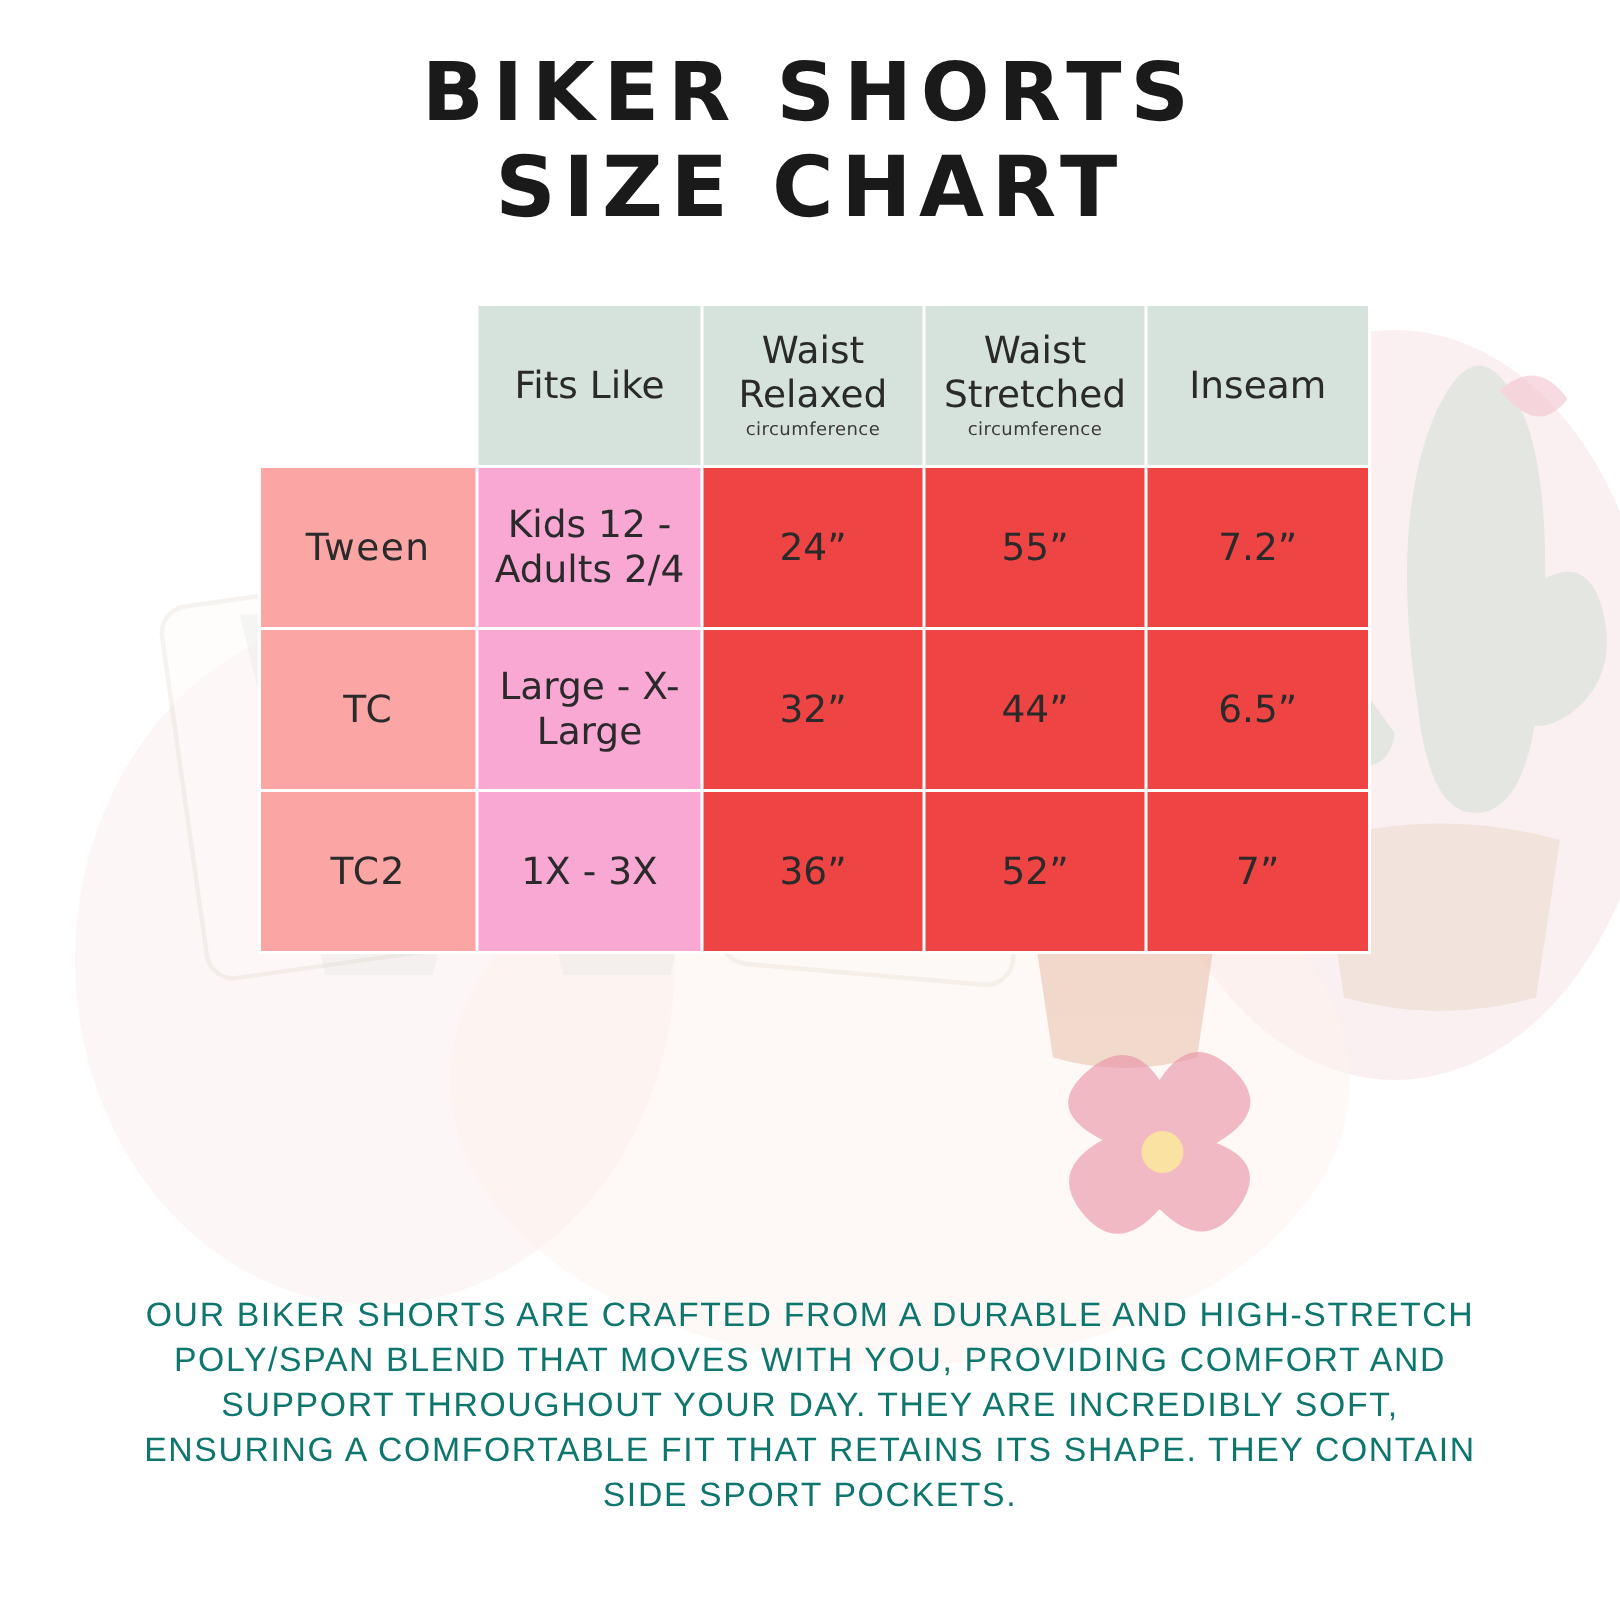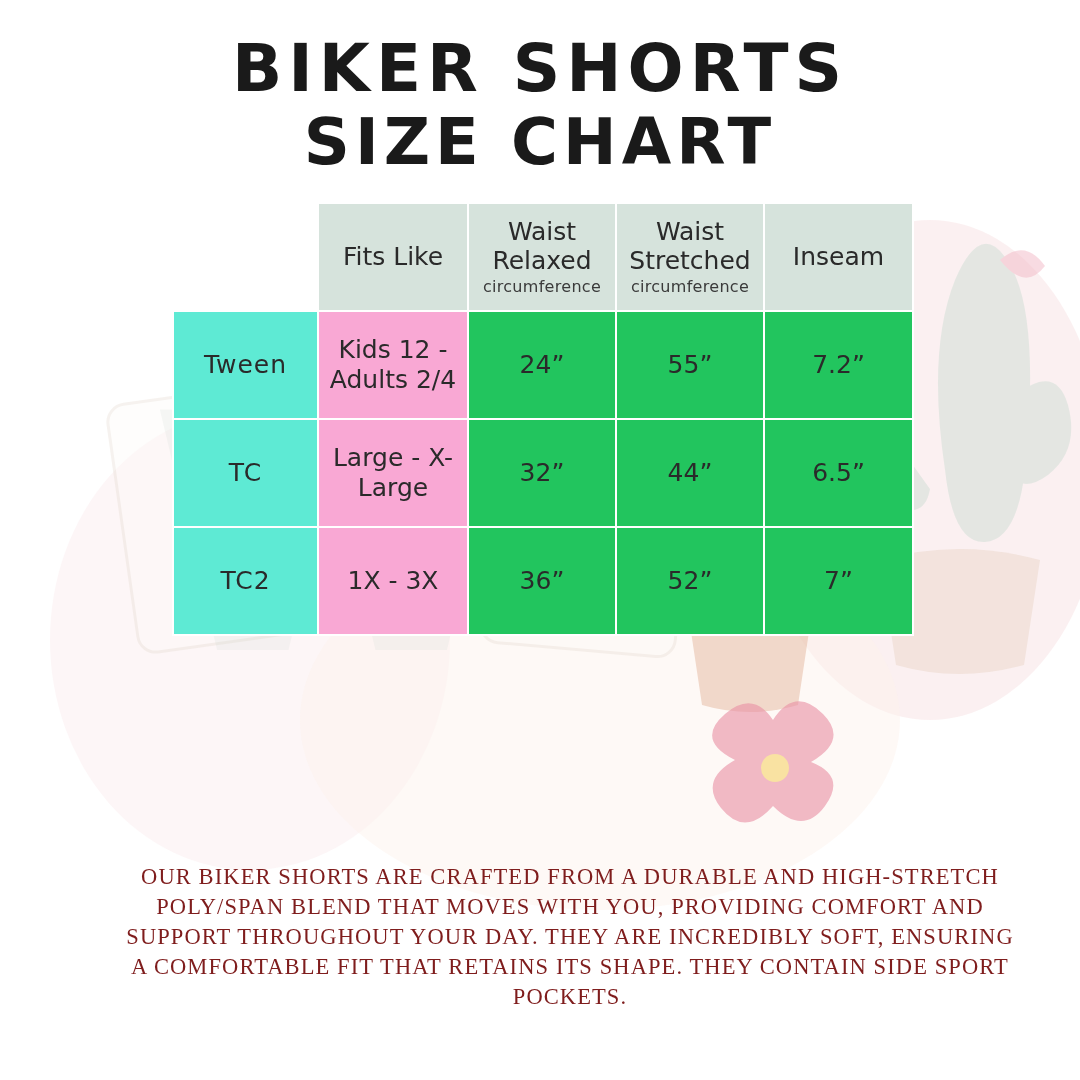--- a/index.html
+++ b/index.html
@@ -32,29 +32,29 @@
     box-sizing: border-box;
   }
 
   
   .title-wrap {
     text-align: center;
     padding-top: 34px;
   }
   .title-main {
     font-family: "DejaVu Sans", sans-serif;
-    font-size: 66px;
+    font-size: 54px;
     font-weight: bold;
     letter-spacing: 6px;
     color: #1a1a1a;
     line-height: 1.05;
   }
   .title-sub {
     font-family: "DejaVu Sans", sans-serif;
-    font-size: 64px;
+    font-size: 56px;
     font-weight: bold;
     letter-spacing: 5px;
     color: #1a1a1a;
     line-height: 1.1;
     margin-top: 4px;
   }
 
   
   .table-wrap {
     position: absolute;
@@ -89,59 +89,58 @@
   }
   th.hdr {
     background: #d6e3dc;
     height: 98px;
     padding: 4px 6px;
     font-size: 25px;
     line-height: 1.15;
   }
   th.hdr .sub {
     display: block;
-    font-size: 16px;
+    font-size: 12px;
     letter-spacing: 0.3px;
     margin-top: 2px;
     color: #3a3a3a;
   }
 
   
   tr.body-row td {
     height: 98px;
     font-size: 25px;
     padding: 4px 6px;
     line-height: 1.2;
   }
   td.size-cell {
-    background: #5eead4;
+    background: #fca5a5;
     letter-spacing: 1px;
   }
   td.fit-cell {
     background: #f9a8d4;
     line-height: 1.25;
   }
   td.val-cell {
-    background: #22c55e;
+    background: #ef4444;
   }
 
   
   .footer-text {
     position: absolute;
     left: 90px;
     top: 862px;
     width: 900px;
     text-align: center;
     font-size: 22.5px;
     line-height: 1.33;
     letter-spacing: 1.1px;
-    color: #7f1d1d;
+    color: #0f766e;
     text-transform: uppercase;
-    font-family: Liberation Serif, serif;
-    margin-left: 30px;
+    font-family: Liberation Sans, sans-serif;
   }
 </style>
 </head>
 <body>
 
 <div class="bg-art">
   <svg width="1080" height="1080" viewBox="0 0 1080 1080" xmlns="http://www.w3.org/2000/svg">
 
     <ellipse cx="930" cy="470" rx="175" ry="250" fill="#f7e3e6" opacity="0.55"></ellipse>
     <ellipse cx="250" cy="640" rx="200" ry="230" fill="#fbeef0" opacity="0.5"></ellipse>

